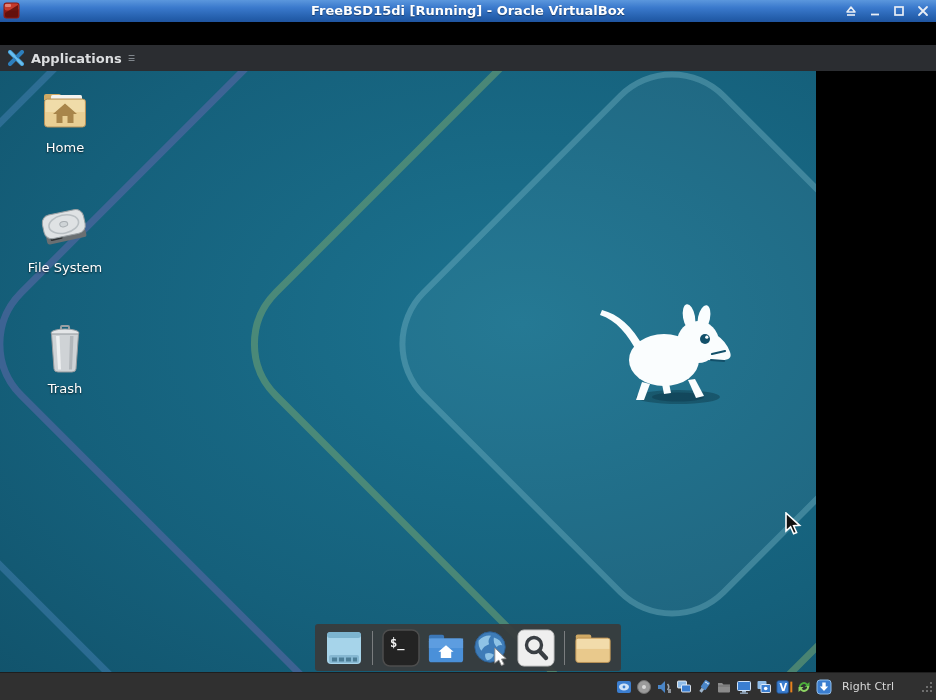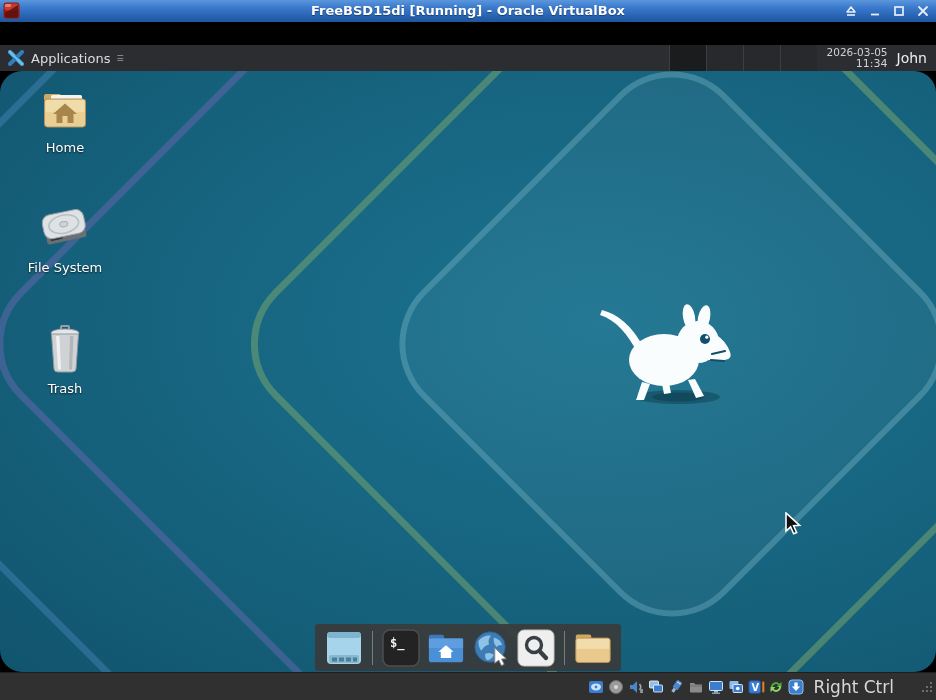--- a/index.html
+++ b/index.html
@@ -31,37 +31,36 @@
     display:flex; align-items:center; padding-left:14px;
   }
   .menu-item { color:#e8e8e8; font-size:13px; padding:0 11px; line-height:23px; }
 
   
   .xfce-panel {
     position:absolute; left:0; top:45px; width:936px; height:26px;
     background:#2b2d31; display:flex; align-items:center; justify-content:space-between;
   }
   .apps-btn { display:flex; align-items:center; height:100%; padding:0 8px; }
-  .apps-label { color:#dcdee0; font-size:13px; margin-left:7px; }
+  .apps-label { color:#dcdee0; font-size:13px; margin-left:7px;font-weight:bold; }
   .apps-menu-lines { color:#9aa0a6; font-size:8px; margin-left:6px; letter-spacing:0; }
   .panel-right { display:flex; align-items:center; height:100%; }
   .workspaces { display:flex; height:100%; }
   .ws { width:37px; height:100%; background:#27292c; border-left:1px solid #3a3d41; }
   .ws.active { background:#1b1c1e; }
   .clock { text-align:right; color:#cfd2d5; line-height:1.05; padding:0 7px 0 10px; }
   .clock .date { font-size:10.5px; }
   .clock .time { font-size:11px; }
   .panel-user { color:#eceff1; font-size:14px; padding:0 9px 0 2px; }
 
   
   .desktop {
-    position:absolute; left:0; top:71px; width:936px; height:601px; overflow:hidden;
+    position:absolute; left:0; top:71px; width:816px; height:601px; overflow:hidden;
     background:
       radial-gradient(130% 120% at 64% 42%, #1c7390 0%, #15607b 45%, #104f67 78%, #0c425a 100%);
-    border-radius: 22px;
   }
   .dm { position:absolute; transform:rotate(45deg); border-radius:76px; }
   .dm1 { width:430px; height:430px; left:457px; top:58px;
          background:rgba(255,255,255,0.045); border:6px solid rgba(140,200,212,0.30); }
   .dm2 { width:640px; height:640px; left:352px; top:-47px;
          border:7px solid rgba(116,164,112,0.55); }
   .dm3 { width:1000px; height:1000px; left:172px; top:-227px;
          border:7px solid rgba(94,104,170,0.55); }
   .dm4 { width:1270px; height:1270px; left:37px; top:-362px;
          border:7px solid rgba(76,132,186,0.45); }
@@ -92,21 +91,21 @@
   
   .cursor { position:absolute; left:783px; top:441px; }
 
   
   .statusbar {
     position:absolute; left:0; top:672px; width:936px; height:28px;
     background:#303030; border-top:1px solid #1e1e1e;
     display:flex; align-items:center; justify-content:flex-end;
   }
   .sic { display:flex; align-items:center; justify-content:center; width:17px; height:18px; margin-right:3px; }
-  .hostkey { color:#d8d8d8; font-size:17px; margin:0 26px 0 6px; }
+  .hostkey { color:#d8d8d8; font-size:11px; margin:0 26px 0 6px; }
   .grip { margin-right:3px; }
 </style>
 </head>
 <body>
 
 <div class="screen">
 
   <div class="titlebar">
     <svg class="vbox-appicon" viewBox="0 0 17 17">
       <rect x="0.5" y="0.5" width="16" height="16" rx="3" fill="#8c1a12"></rect>
@@ -145,33 +144,20 @@
     <div class="apps-btn">
       <svg width="16" height="16" viewBox="0 0 16 16">
         <g stroke-linecap="round">
           <path d="M2 2 L14 14" stroke="#4aa6e0" stroke-width="4"></path>
           <path d="M14 2 L2 14" stroke="#2d7fbd" stroke-width="4"></path>
           <path d="M2 2 L14 14" stroke="#6cc0ee" stroke-width="2"></path>
         </g>
       </svg>
       <span class="apps-label">Applications</span>
       <span class="apps-menu-lines">☰</span>
-    </div>
-    <div class="panel-right">
-      <div class="workspaces">
-        <div class="ws active"></div>
-        <div class="ws"></div>
-        <div class="ws"></div>
-        <div class="ws"></div>
-      </div>
-      <div class="clock">
-        <div class="date">2026-03-05</div>
-        <div class="time">11:34</div>
-      </div>
-      <span class="panel-user">John</span>
     </div>
   </div>
 
   <div class="desktop">
     <div class="dm dm5"></div>
     <div class="dm dm4"></div>
     <div class="dm dm3"></div>
     <div class="dm dm2"></div>
     <div class="dm dm1"></div>
 

